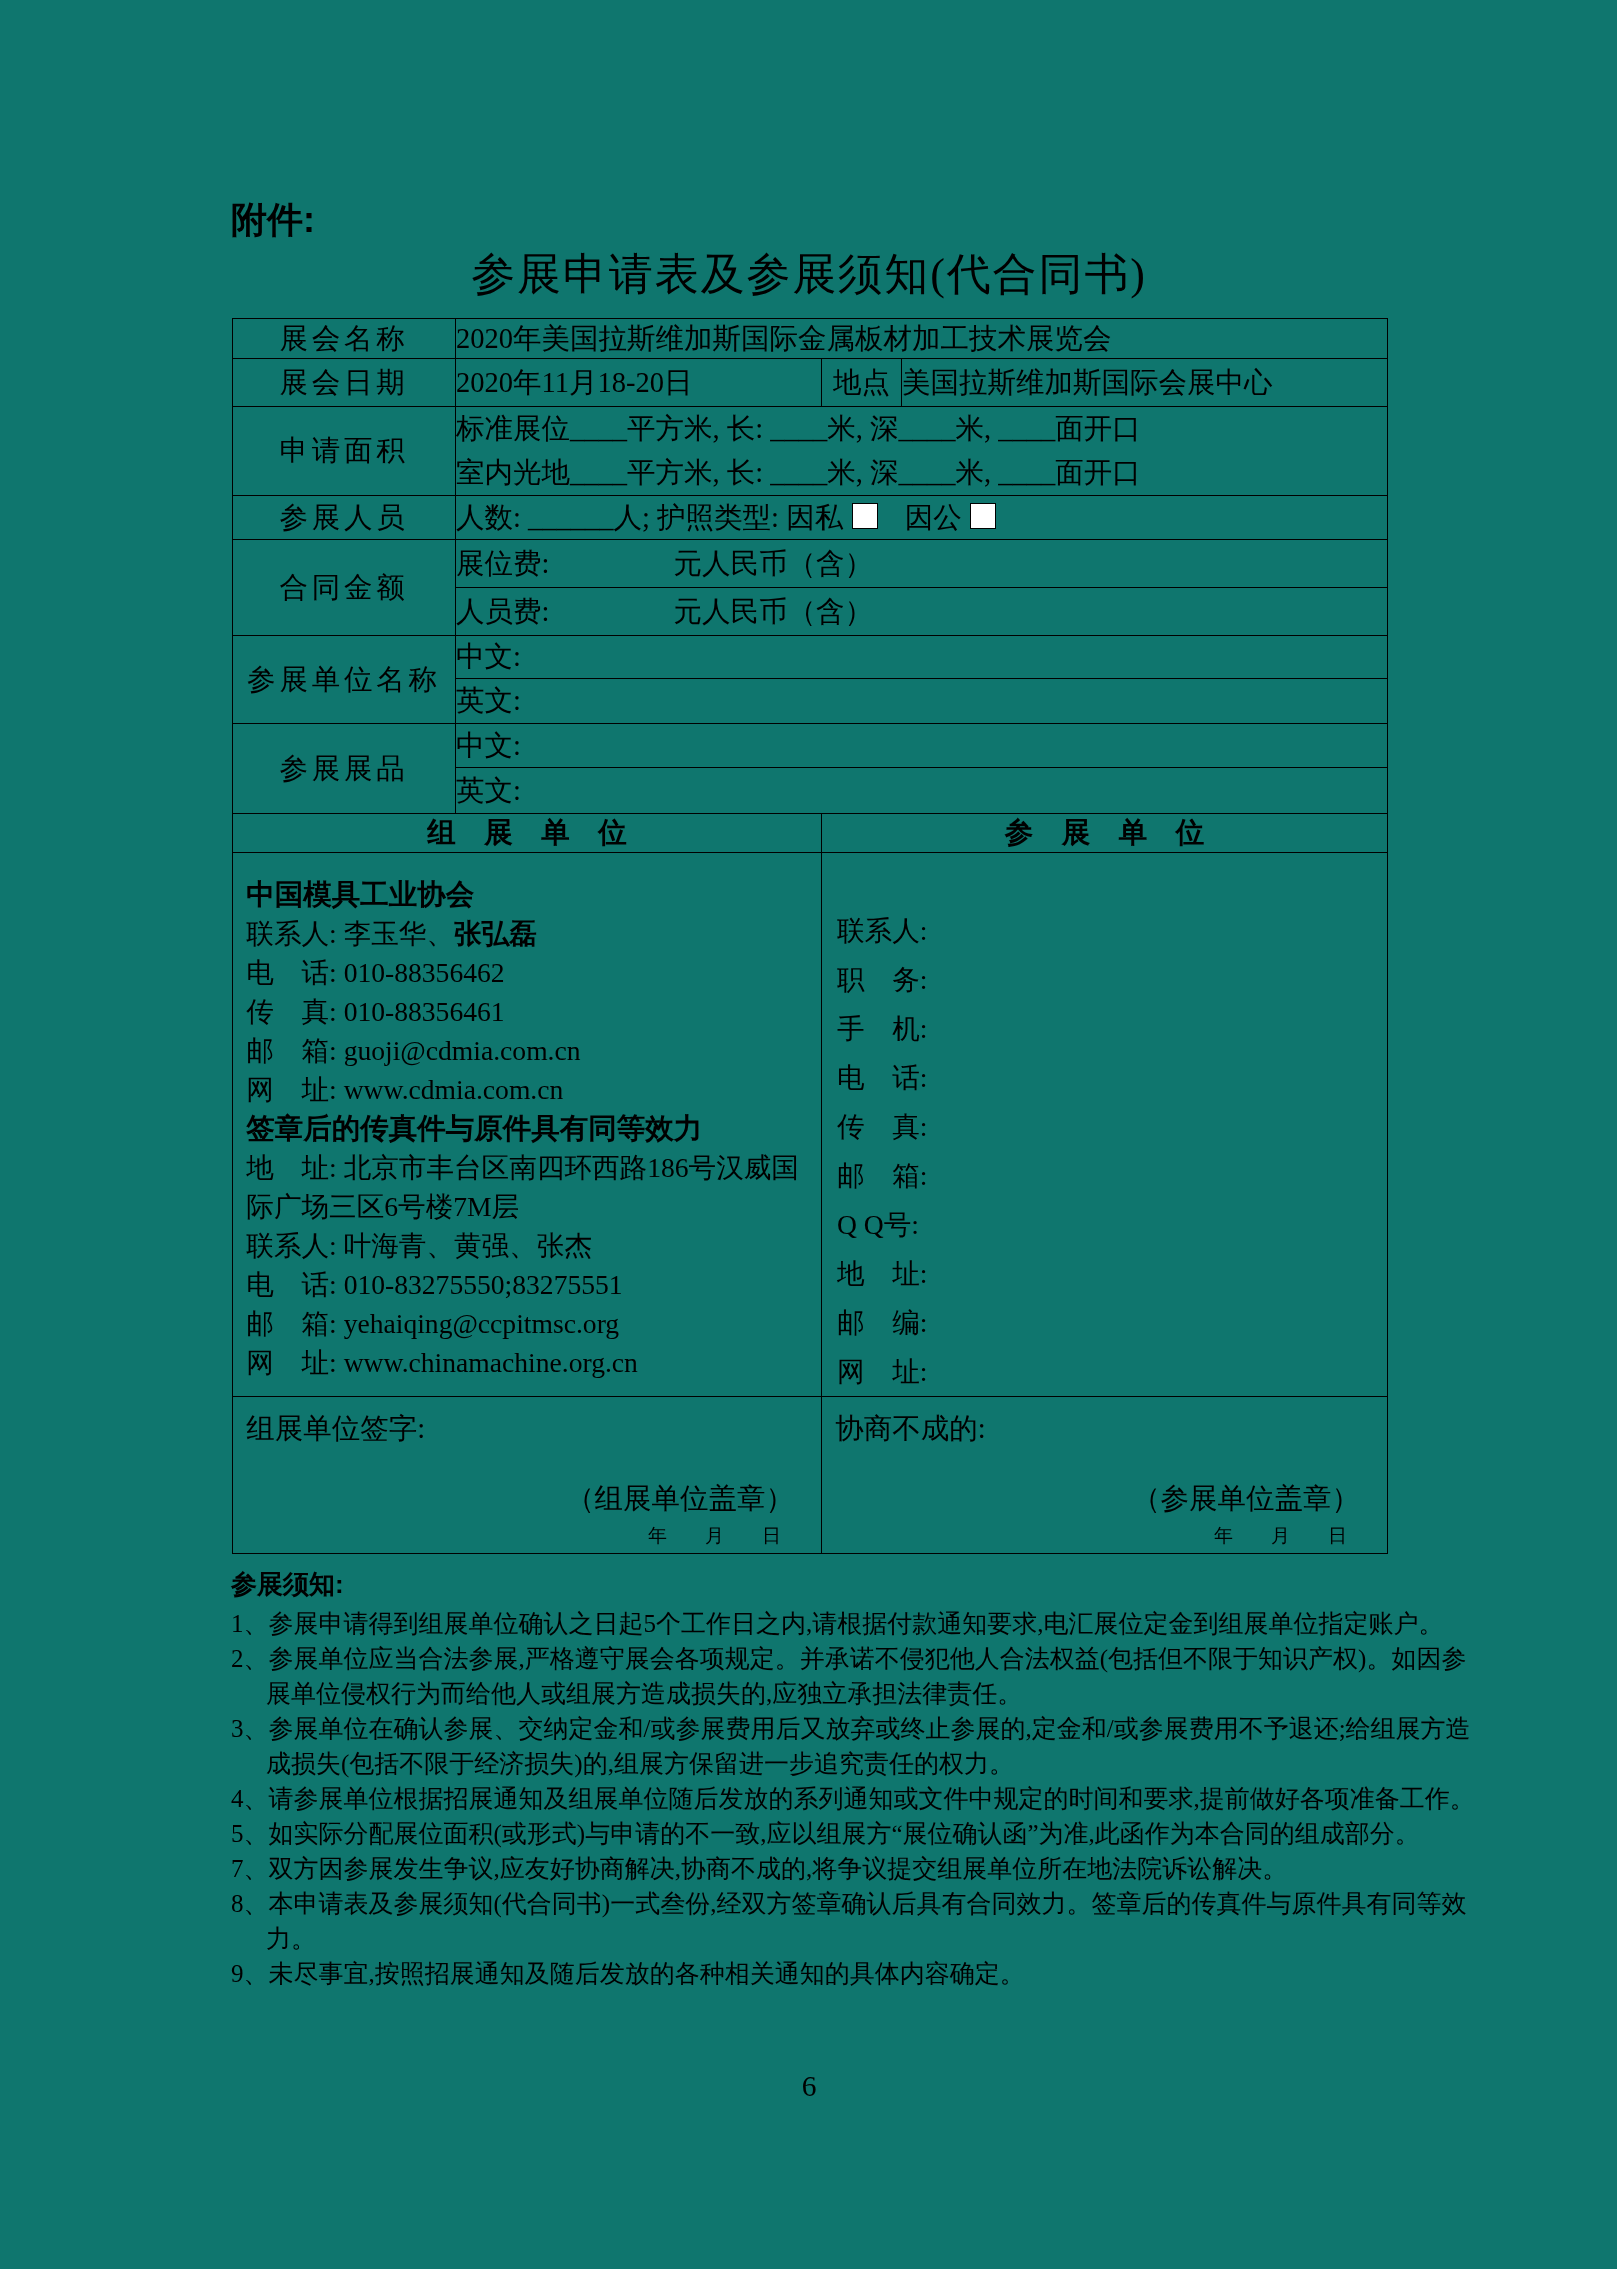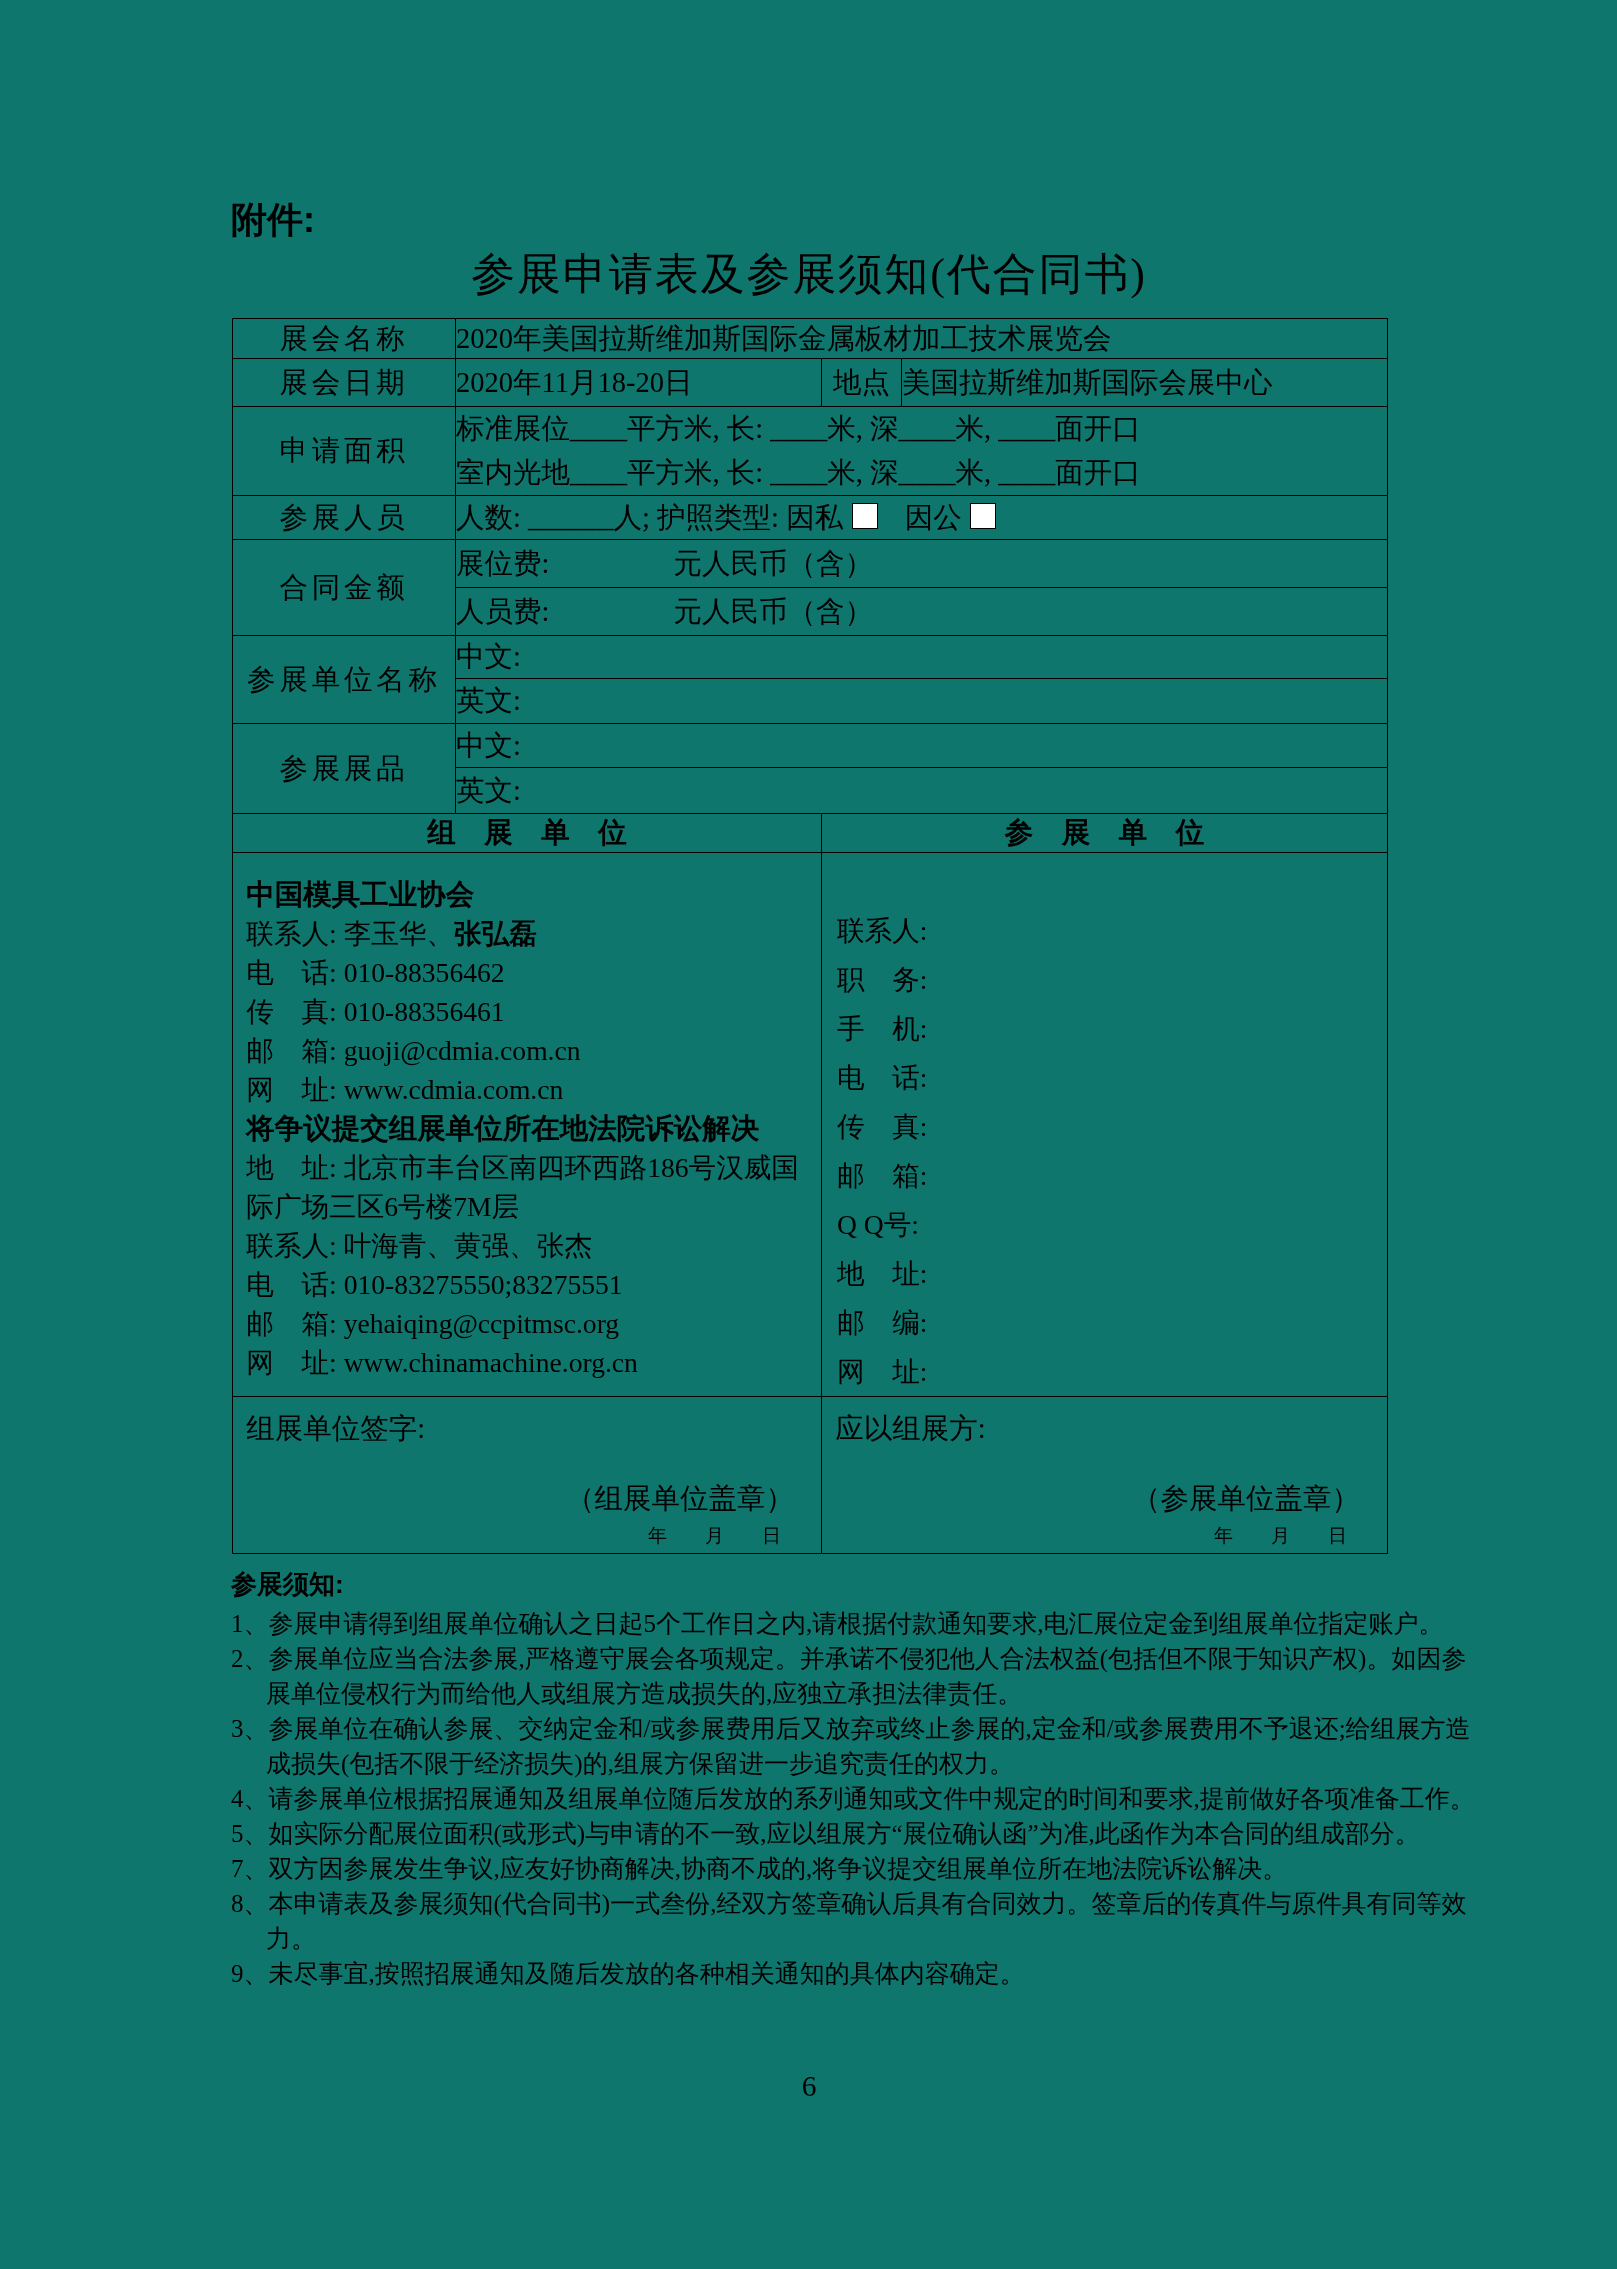--- a/index.html
+++ b/index.html
@@ -114,21 +114,21 @@
 
     <tr style="height:511px">
       <td class="contact-cell" colspan="2">
         <div class="c-left">
           <div class="org-bold">中国模具工业协会</div>
           <div><span>联系人: 李玉华、</span><span class="name-bold">张弘磊</span></div>
           <div>电　话: 010-88356462</div>
           <div>传　真: 010-88356461</div>
           <div>邮　箱: guoji@cdmia.com.cn</div>
           <div>网　址: www.cdmia.com.cn</div>
-          <div class="org-bold">将争议提交组展单位所在地法院诉讼解决</div>
+          <div class="org-bold">签章后的传真件与原件具有同等效力</div>
           <div>地　址: 北京市丰台区南四环西路186号汉威国际广场三区6号楼7M层</div>
           <div>联系人: 叶海青、黄强、张杰</div>
           <div>电　话: 010-83275550;83275551</div>
           <div>邮　箱: yehaiqing@ccpitmsc.org</div>
           <div>网　址: www.chinamachine.org.cn</div>
         </div>
       </td>
       <td class="contact-cell" colspan="2">
         <div class="c-right">
           <div>联系人:</div>
@@ -145,21 +145,21 @@
       </td>
     </tr>
 
     <tr style="height:157px">
       <td class="sig-cell" colspan="2">
         <div class="sig-top">组展单位签字:</div>
         <div class="seal-line">（组展单位盖章）</div>
         <div class="date-line">年　　月　　日</div>
       </td>
       <td class="sig-cell" colspan="2">
-        <div class="sig-top">应以组展方:</div>
+        <div class="sig-top">协商不成的:</div>
         <div class="seal-line">（参展单位盖章）</div>
         <div class="date-line">年　　月　　日</div>
       </td>
     </tr>
   </tbody>
     </table>
 
   <div class="notes">
     <div class="notes-heading">参展须知:</div>
     <div class="note-item">1、参展申请得到组展单位确认之日起5个工作日之内,请根据付款通知要求,电汇展位定金到组展单位指定账户。</div>

